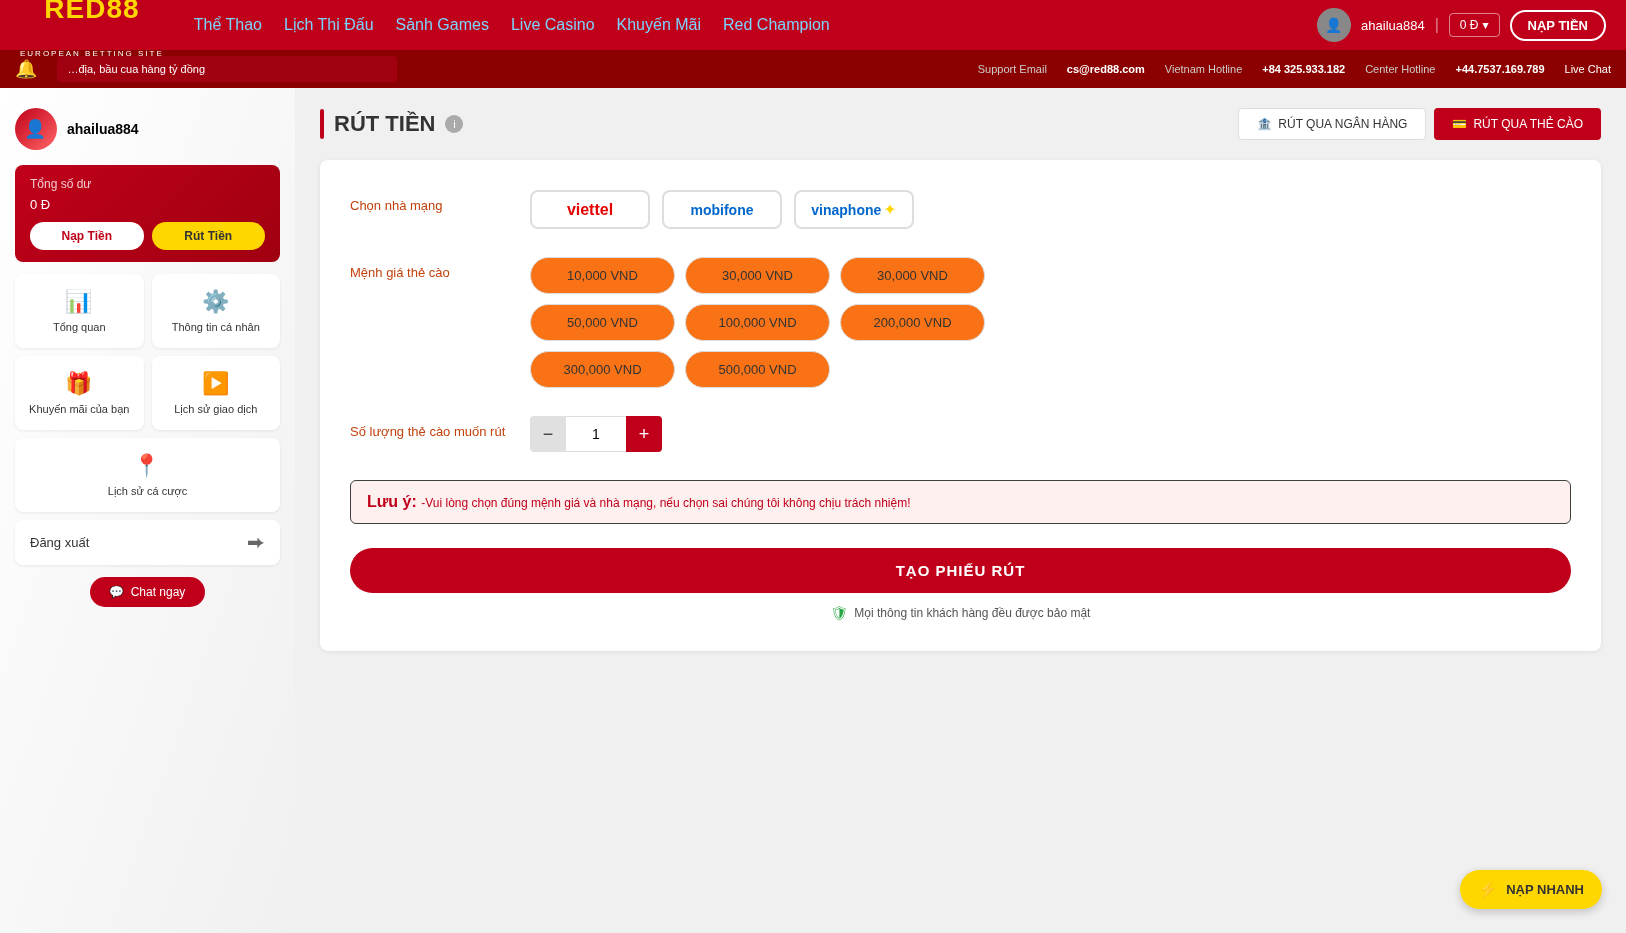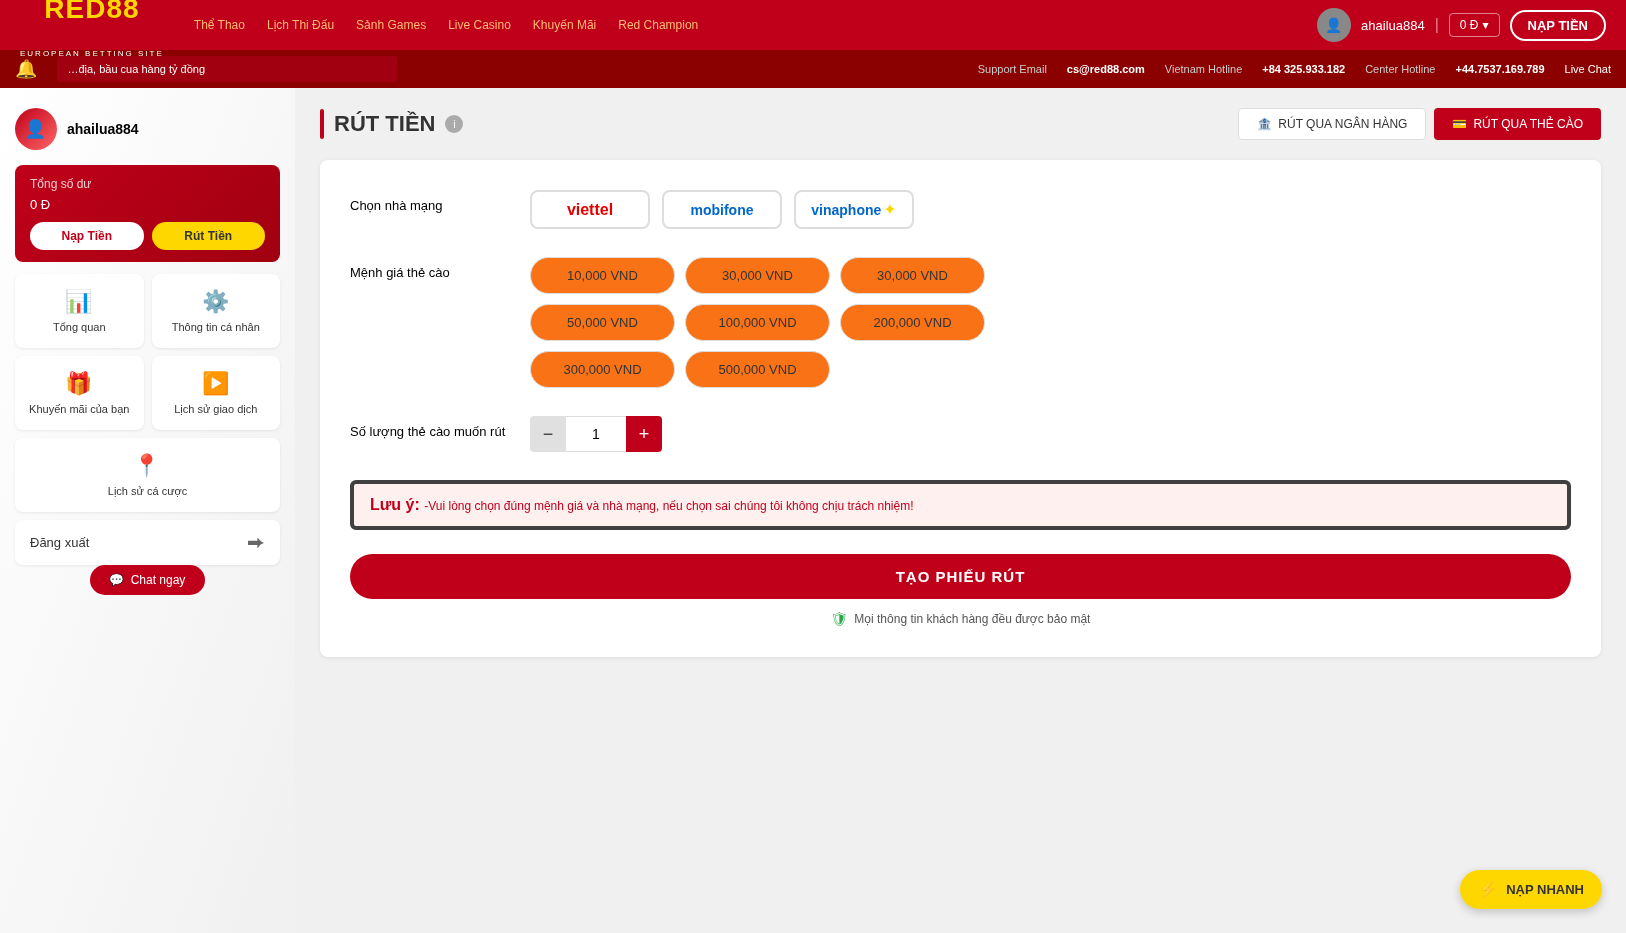--- a/index.html
+++ b/index.html
@@ -34,22 +34,22 @@
       letter-spacing: 2px;
       color: white;
       text-align: right;
     }
     .nav-links {
       display: flex;
       gap: 22px;
       flex: 1;
     }
     .nav-link {
-      color: #fdba74;
-      font-size: 12px;
+      color: #7dd3fc;
+      font-size: 16px;
       text-decoration: none;
       cursor: pointer;
       white-space: nowrap;
     }
     .header-right {
       display: flex;
       align-items: center;
       gap: 10px;
       margin-left: auto;
     }
@@ -185,20 +185,21 @@
       cursor: pointer;
       box-shadow: 0 1px 3px rgba(0,0,0,0.08);
     }
     .sidebar-item-icon { font-size: 22px; color: #666; }
     .sidebar-item-label { font-size: 11px; color: #333; text-align: center; }
     .logout-row {
       display: flex; align-items: center; justify-content: space-between;
       background: white; border-radius: 8px;
       padding: 12px 15px; cursor: pointer;
       box-shadow: 0 1px 3px rgba(0,0,0,0.08);
+      margin-bottom: 12px;
     }
     .logout-label { font-size: 13px; color: #333; }
     .logout-icon { font-size: 18px; color: #666; }
 
     .support-text {
       font-size: 11px; color: #555; text-align: center;
       line-height: 1.5; margin-bottom: 12px;
     }
     .chat-btn {
       background: #c0001a; color: white;
@@ -256,21 +257,21 @@
     }
     .form-row {
       display: flex;
       align-items: flex-start;
       margin-bottom: 28px;
       gap: 20px;
     }
     .form-label {
       width: 160px;
       font-size: 13px;
-      color: #000000;
+      color: #c2410c;
       padding-top: 8px;
       flex-shrink: 0;
     }
     .form-control { flex: 1; }
 
     
     .network-grid {
       display: flex; gap: 12px;
     }
     .network-option {
@@ -320,21 +321,21 @@
       outline: none;
     }
     .qty-btn-plus {
       background: #c0001a; border: none; width: 36px; height: 36px;
       font-size: 18px; cursor: pointer; border-radius: 0 4px 4px 0;
       color: white;
     }
 
     
     .note-box {
-      background: #fff0f0; border: 4px solid #404040;
+      background: #fff0f0; border: 1px solid #404040;
       border-radius: 6px; padding: 12px 16px;
       margin-bottom: 24px;
     }
     .note-text { font-size: 12px; color: #c0001a; }
     .note-label { font-weight: bold; color: #c0001a; }
 
     
     .submit-btn {
       width: 100%; background: #c0001a; border: none;
       color: white; padding: 14px;

